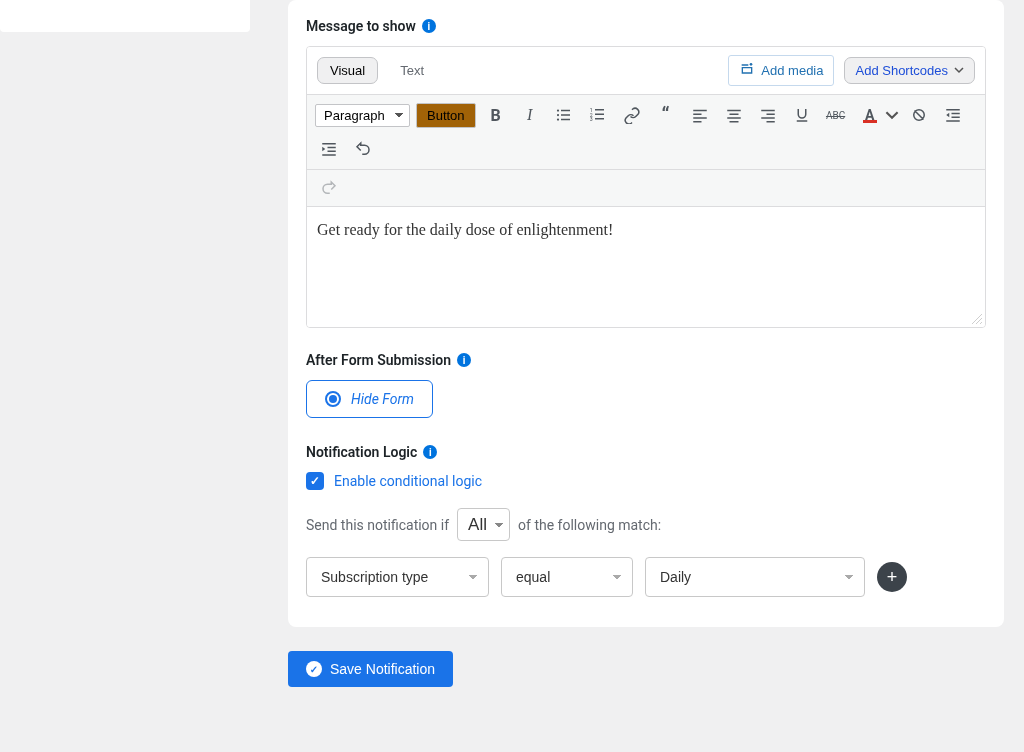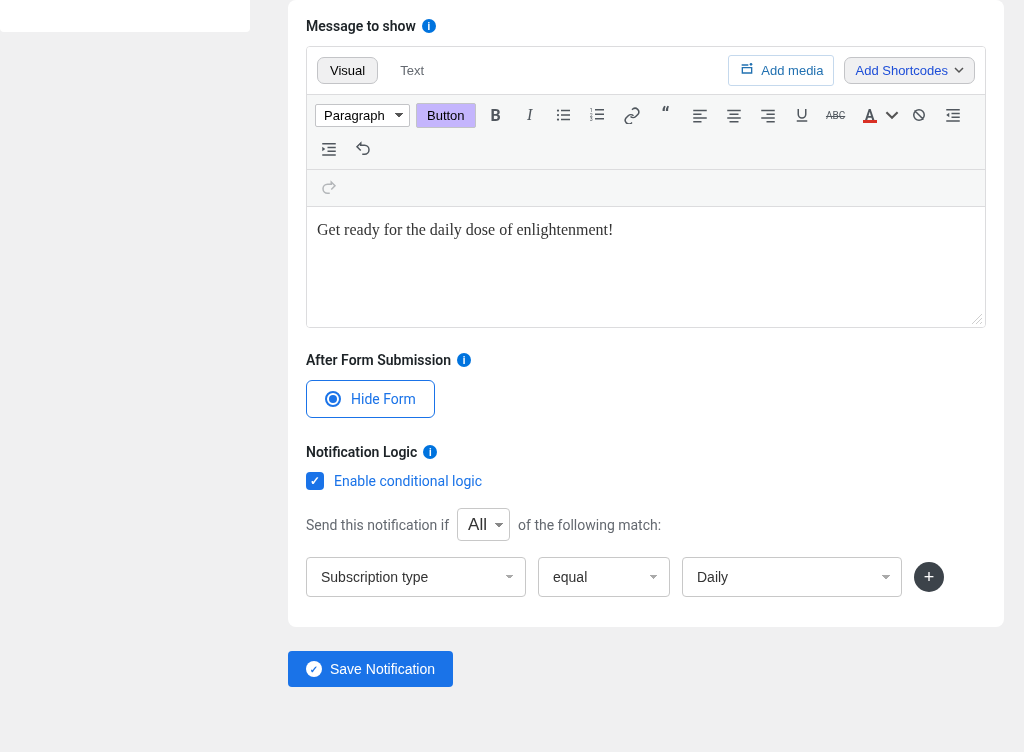--- a/index.html
+++ b/index.html
@@ -126,21 +126,21 @@
       font-size: 13px;
       border-radius: 2px;
       appearance: none;
       background-image: linear-gradient(45deg, transparent 50%, #555 50%), linear-gradient(-45deg, transparent 50%, #555 50%);
       background-position: right 10px center, right 6px center;
       background-size: 4px 4px;
       background-repeat: no-repeat;
     }
     .tool-btn {
       border: 1px solid #c3c4c7;
-      background: #c4b5fd;
+      background: #a16207;
       padding: 4px 10px;
       font-size: 13px;
       border-radius: 2px;
       cursor: pointer;
     }
     .icon-btn {
       width: 28px;
       height: 28px;
       display: flex;
       align-items: center;
@@ -171,20 +171,21 @@
       right: 2px;
       bottom: 2px;
       width: 12px;
       height: 12px;
       opacity: 0.4;
     }
     .radio-row {
       display: flex;
       gap: 14px;
       margin-bottom: 26px;
+      font-style: italic;
     }
     .radio-pill {
       border: 1px solid #c8c8c8;
       border-radius: 6px;
       padding: 10px 18px;
       display: flex;
       align-items: center;
       gap: 10px;
       cursor: pointer;
       font-size: 14px;
@@ -268,21 +269,21 @@
       padding: 11px 30px 11px 14px;
       font-size: 14px;
       appearance: none;
       background: #fff;
       color: #333;
       background-image: linear-gradient(45deg, transparent 50%, #aaa 50%), linear-gradient(-45deg, transparent 50%, #aaa 50%);
       background-position: right 15px center, right 11px center;
       background-size: 4px 4px;
       background-repeat: no-repeat;
     }
-    .cond-select.w1 { width: 220px; }
+    .cond-select.w1 { width: 183px; }
     .cond-select.w2 { width: 132px; }
     .cond-select.w3 { width: 220px; }
     .add-cond {
       width: 30px;
       height: 30px;
       border-radius: 50%;
       background: #3c434a;
       color: #fff;
       display: flex;
       align-items: center;

